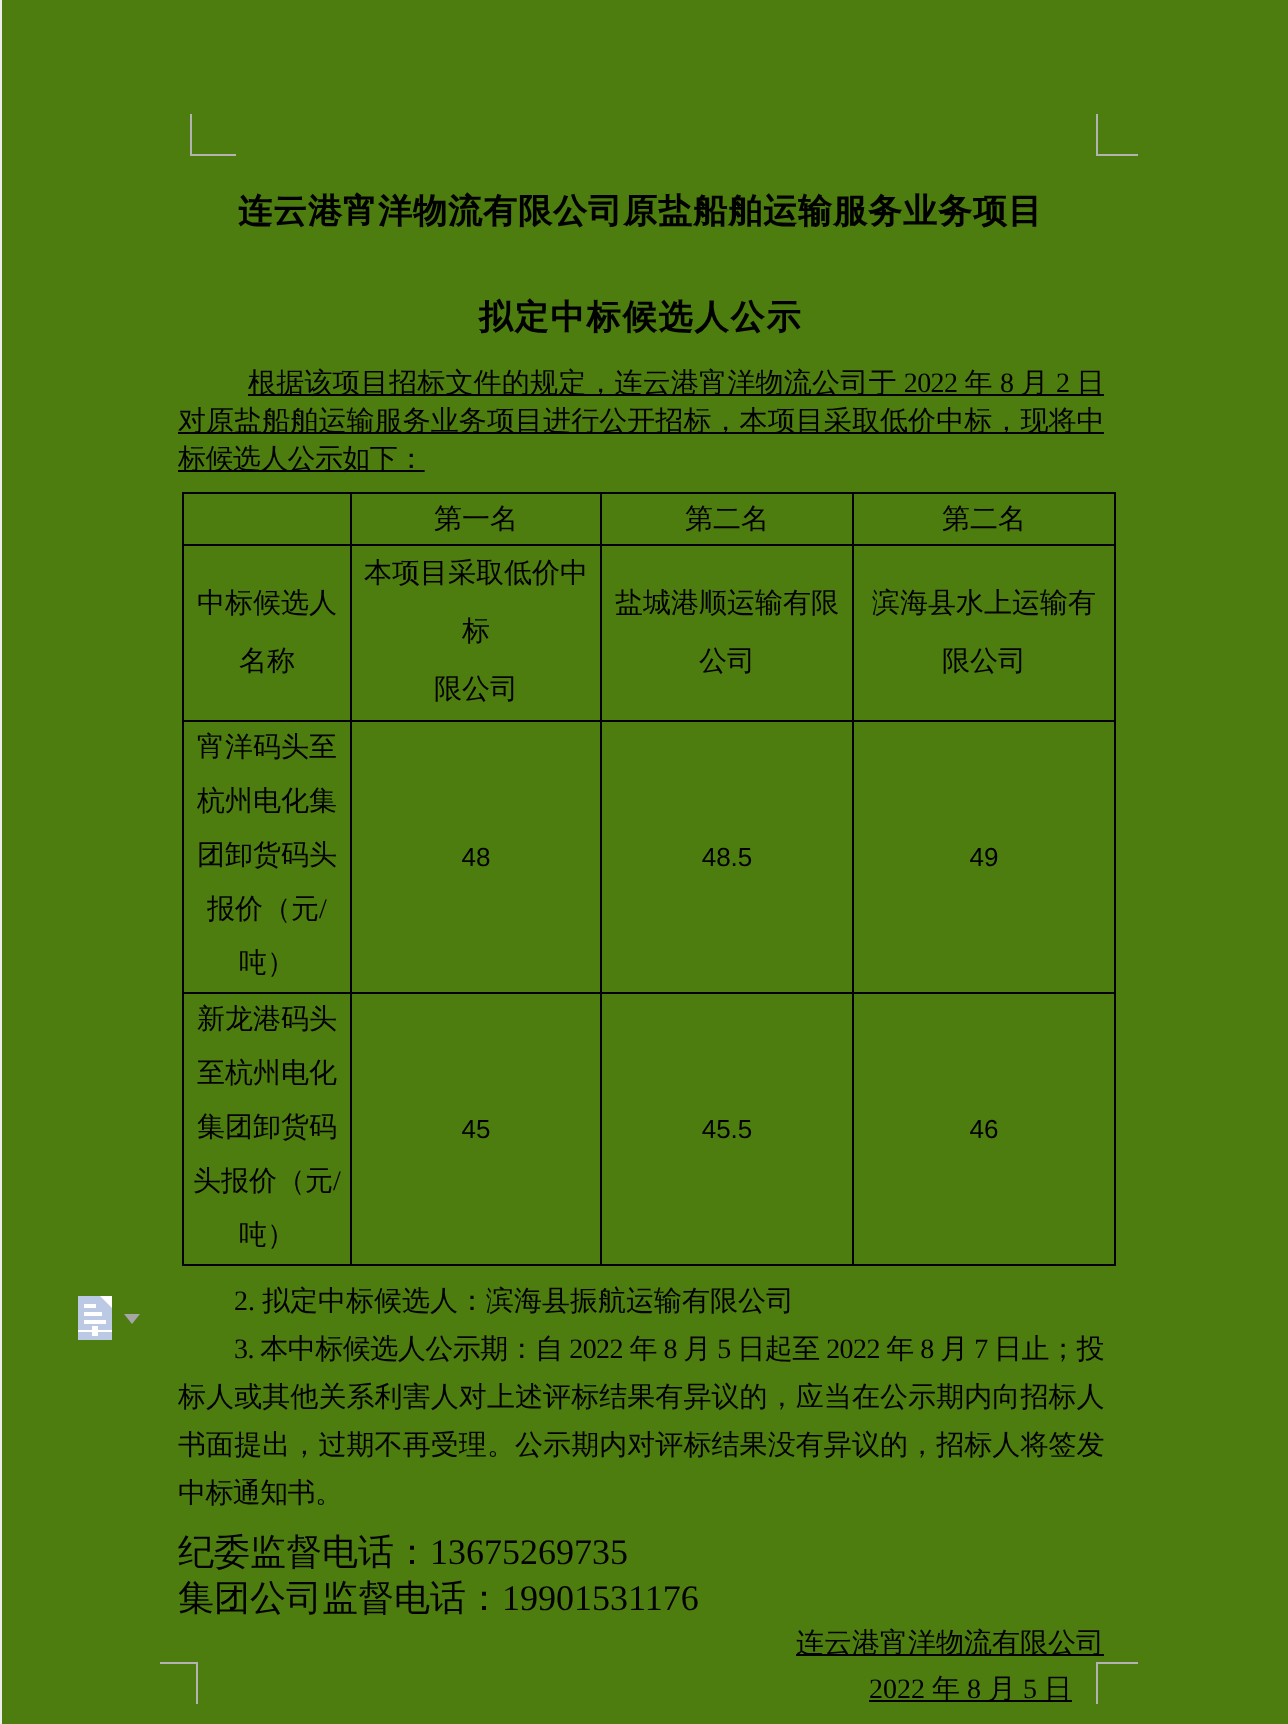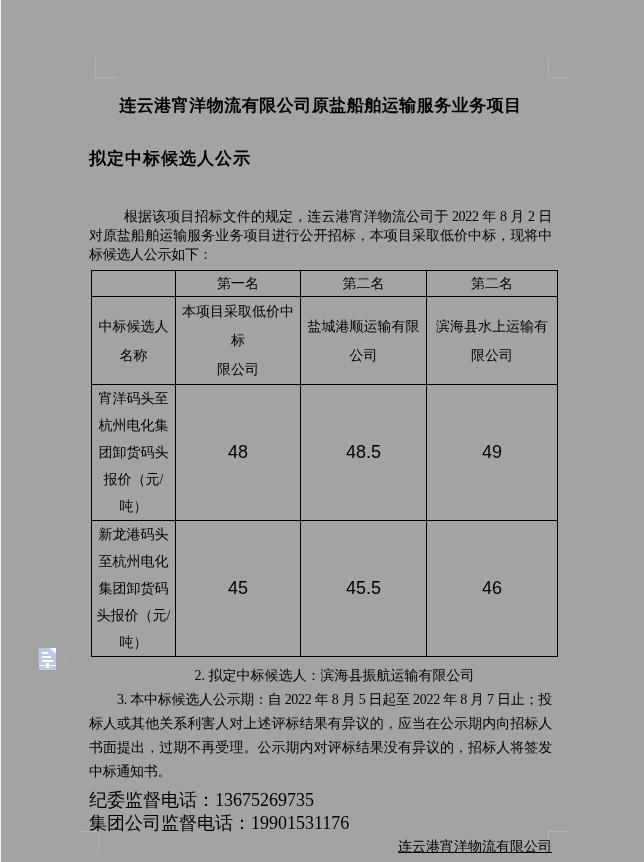--- a/index.html
+++ b/index.html
@@ -1,18 +1,18 @@
 <!DOCTYPE html>
 <html><head>
 <meta charset="utf-8">
 <style>
   html,body { margin:0; padding:0; background:#fff; }
   .page {
     position:relative; width:644px; height:862px; margin:0;
-    background:#a3a3a3; color:#000;
+    background:#4d7c0f; color:#000;
     font-family:"Liberation Serif", serif;
     border-left:1px solid #ececec; box-sizing:border-box; overflow:hidden;
   }
 
   
   .mark { position:absolute; border:0 solid #b3b3b3; }
   .mark.tl { left:94px;  top:57px;  width:22px; height:20px; border-left-width:1px; border-bottom-width:1px; }
   .mark.tr { left:547px; top:57px;  width:20px; height:20px; border-left-width:1px; border-bottom-width:1px; }
   .mark.bl { left:79px;  top:831px; width:18px; height:20px; border-top-width:1px;  border-right-width:1px; }
   .mark.br { left:547px; top:831px; width:20px; height:20px; border-top-width:1px;  border-left-width:1px; }
@@ -27,41 +27,41 @@
   .note-icon .l3 { top:12px; width:11px; }
   .note-icon .l4 { top:17px; left:0; width:17px; height:1px; }
   .note-icon .knob { position:absolute; left:7px; top:15px; width:3px; height:5px; background:#ffffff; }
   .dropdown-arrow { position:absolute; left:61px; top:657px; width:0; height:0;
     border-left:4px solid transparent; border-right:4px solid transparent; border-top:5px solid #a6a6a6; }
 
   .content { position:absolute; left:88px; right:92px; top:0; }
 
   .title1 { margin:94px 0 0; font-size:17px; font-weight:bold; text-align:center;
             line-height:24px; letter-spacing:0.5px; }
-  .title2 { margin:29px 0 0; font-size:17px; font-weight:bold; 
+  .title2 { margin:29px 0 0; font-size:17px; font-weight:bold; text-align:center;
             line-height:24px; letter-spacing:1px; }
 
-  .intro { margin:36px 0 0; font-size:14px; line-height:19px; text-align:justify;
-           text-indent:2.5em; letter-spacing:-0.3px; }
+  .intro { margin:12px 0 0; font-size:14px; line-height:19px; text-align:justify;
+           text-indent:2.5em; letter-spacing:-0.3px;text-decoration:underline; }
   .item1 { margin:0; font-size:14px; line-height:19px; text-indent:3.4em; }
 
   table.bid { border-collapse:collapse; table-layout:fixed; width:466px;
               margin:6px 0 0 2px; font-size:14px;border-radius:32px; }
   table.bid td { border:1px solid #000; text-align:center; vertical-align:middle;
                  padding:0 4px; overflow:hidden; }
   tr.hdr  td { height:25px; }
   tr.name td { height:79px; line-height:29px; }
   tr.p1   td { height:127px; }
   tr.p2   td { height:125px; }
   td.lbl  { line-height:27px; }
   .pre    { white-space:pre-line; }
-  td.num  { font-family:"Liberation Sans", sans-serif; font-size:18px; }
+  td.num  { font-family:"Liberation Sans", sans-serif; font-size:13px; }
   td.vtop { vertical-align:top; padding-top:2px; }
 
-  .item2 { margin:7px 0 0; font-size:14px; line-height:24px; text-indent:2em;text-align:center; }
+  .item2 { margin:7px 0 0; font-size:14px; line-height:24px; text-indent:2em; }
   .item3 { margin:0; font-size:14px; line-height:24px; text-align:justify;
            text-indent:2em; letter-spacing:-0.3px; }
   .phone { margin:0; font-size:18px; line-height:23px; }
   .phone.first { margin-top:5px; }
   .sig   { margin:0; text-align:right; font-size:14px; line-height:23px;text-decoration:underline; }
   .sig-date { padding-right:16px; }
 </style>
 </head>
 <body>
 

